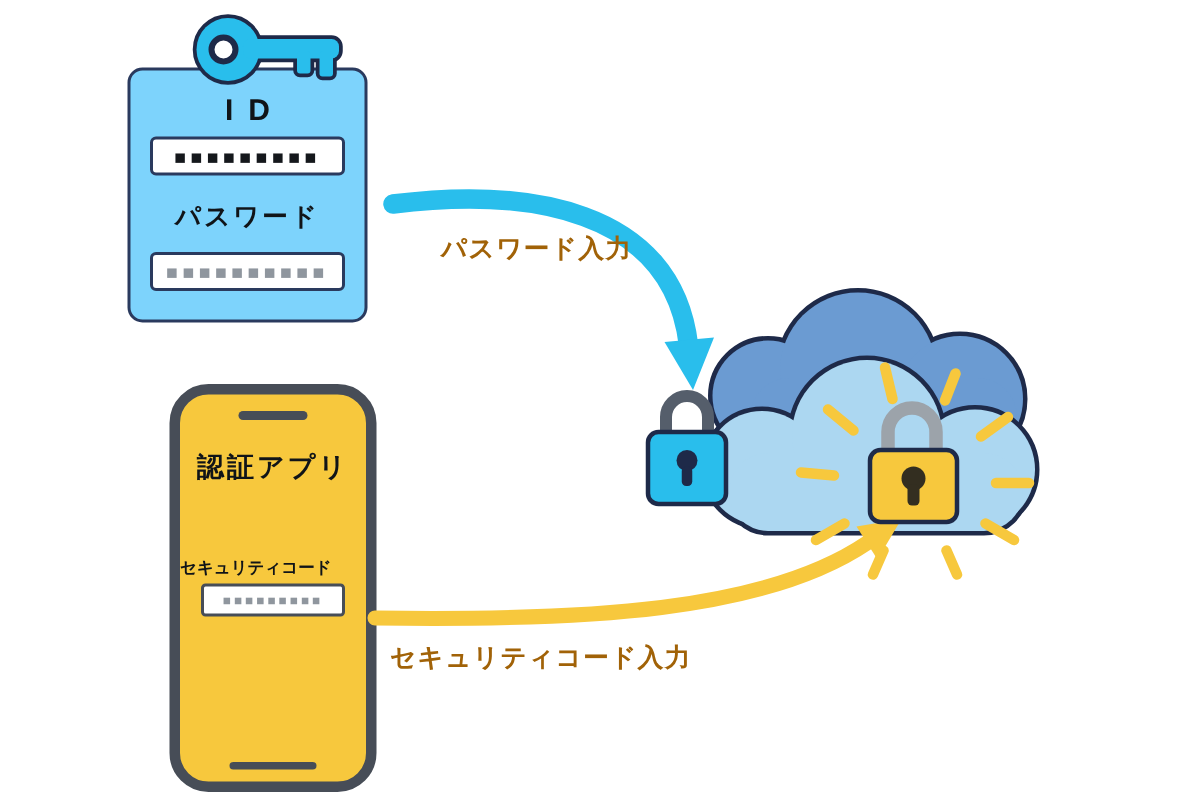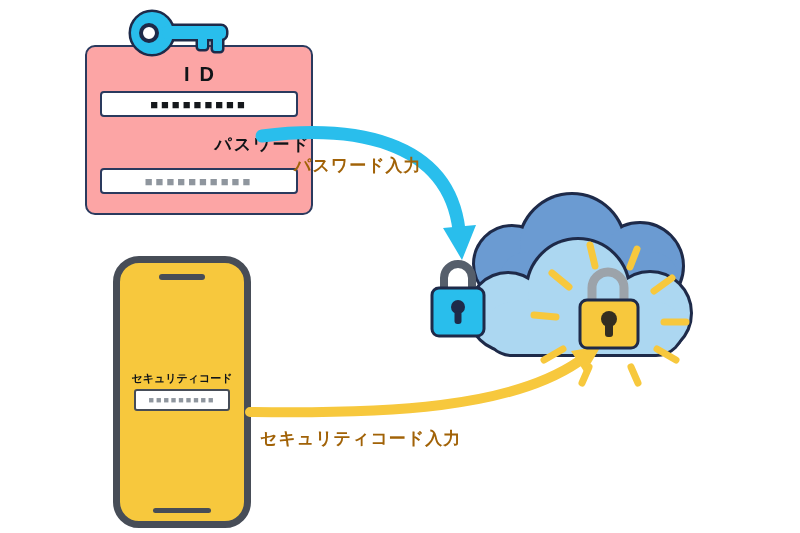--- a/index.html
+++ b/index.html
@@ -3,42 +3,42 @@
 <meta charset="utf-8">
 <style>
   * { margin:0; padding:0; box-sizing:border-box; }
   html,body { background:#ffffff; }
   body { font-family:"Liberation Sans","DejaVu Sans",sans-serif; color:#111; }
   .canvas { position:relative; width:800px; height:533px; background:#fff; overflow:hidden; }
 
   .svg-layer { position:absolute; left:0; top:0; width:800px; height:533px; z-index:2; pointer-events:none; }
 
   
-  .card { position:absolute; left:85px; top:45px; width:228px; height:170px;
-          background:#fca5a5; border:2px solid #2A3A5E; border-radius:10px; z-index:1; }
+  .card { position:absolute; left:85px; top:45px; width:160px; height:170px;
+          background:#7dd3fc; border:2px solid #2A3A5E; border-radius:10px; z-index:1; }
   .card-label { position:absolute; width:100%; text-align:center; font-weight:bold; color:#101418; }
   .id-label { top:16px; font-size:20px; letter-spacing:10px; padding-left:10px; }
-  .pw-label { top:86px; font-size:17px; letter-spacing:2px;text-align:right; }
+  .pw-label { top:86px; font-size:17px; letter-spacing:2px; }
   .field { position:absolute; left:13px; right:13px; height:26px; background:#fff;
            border:2px solid #2A3A5E; border-radius:4px; display:flex; align-items:center;
            justify-content:center; overflow:hidden; }
   .id-field { top:44px; }
   .pw-field { top:121px; }
   .mask { font-size:13px; letter-spacing:3px; line-height:1; white-space:nowrap; }
   .mask-black { color:#15181C; }
   .mask-gray { color:#8F969E; }
 
   
   .phone { position:absolute; left:113px; top:256px; width:138px; height:272px;
            background:#F7C83D; border:7px solid #474D57; border-radius:26px; z-index:1; }
   .speaker { position:absolute; top:11px; left:50%; transform:translateX(-50%);
              width:46px; height:6px; background:#474D57; border-radius:3px; }
   .app-title { position:absolute; top:36px; width:100%; text-align:center; font-weight:bold;
                font-size:18px; letter-spacing:2px; color:#101418; }
-  .code-label { position:absolute; top:108px; width:100%; text-align:center; font-weight:bold;
+  .code-label { position:absolute; top:108px; width:100%; font-weight:bold;
                 font-size:11px; color:#101418; }
   .code-field { position:absolute; top:126px; left:14px; right:14px; height:22px; background:#fff;
                 border:2px solid #474D57; border-radius:3px; display:flex; align-items:center;
                 justify-content:center; overflow:hidden; }
   .code-mask { font-size:9px; letter-spacing:2px; color:#8F969E; white-space:nowrap; }
   .home-bar { position:absolute; bottom:8px; left:50%; transform:translateX(-50%);
               width:58px; height:5px; background:#474D57; border-radius:3px; }
 
   
   .flow-label { position:absolute; z-index:3; font-weight:bold; font-size:17px;
@@ -57,20 +57,21 @@
       <span class="mask mask-black">■■■■■■■■■</span>
     </div>
     <div class="card-label pw-label">パスワード</div>
     <div class="field pw-field">
       <span class="mask mask-gray">■■■■■■■■■■</span>
     </div>
   </div>
 
   <div class="phone">
     <div class="speaker"></div>
+    <div class="app-title">認証アプリ</div>
     <div class="code-label">セキュリティコード</div>
     <div class="code-field">
       <span class="code-mask">■■■■■■■■■</span>
     </div>
     <div class="home-bar"></div>
   </div>
 
   <svg class="svg-layer" viewBox="0 0 800 533">
 
     <g fill="#6B9BD2">

